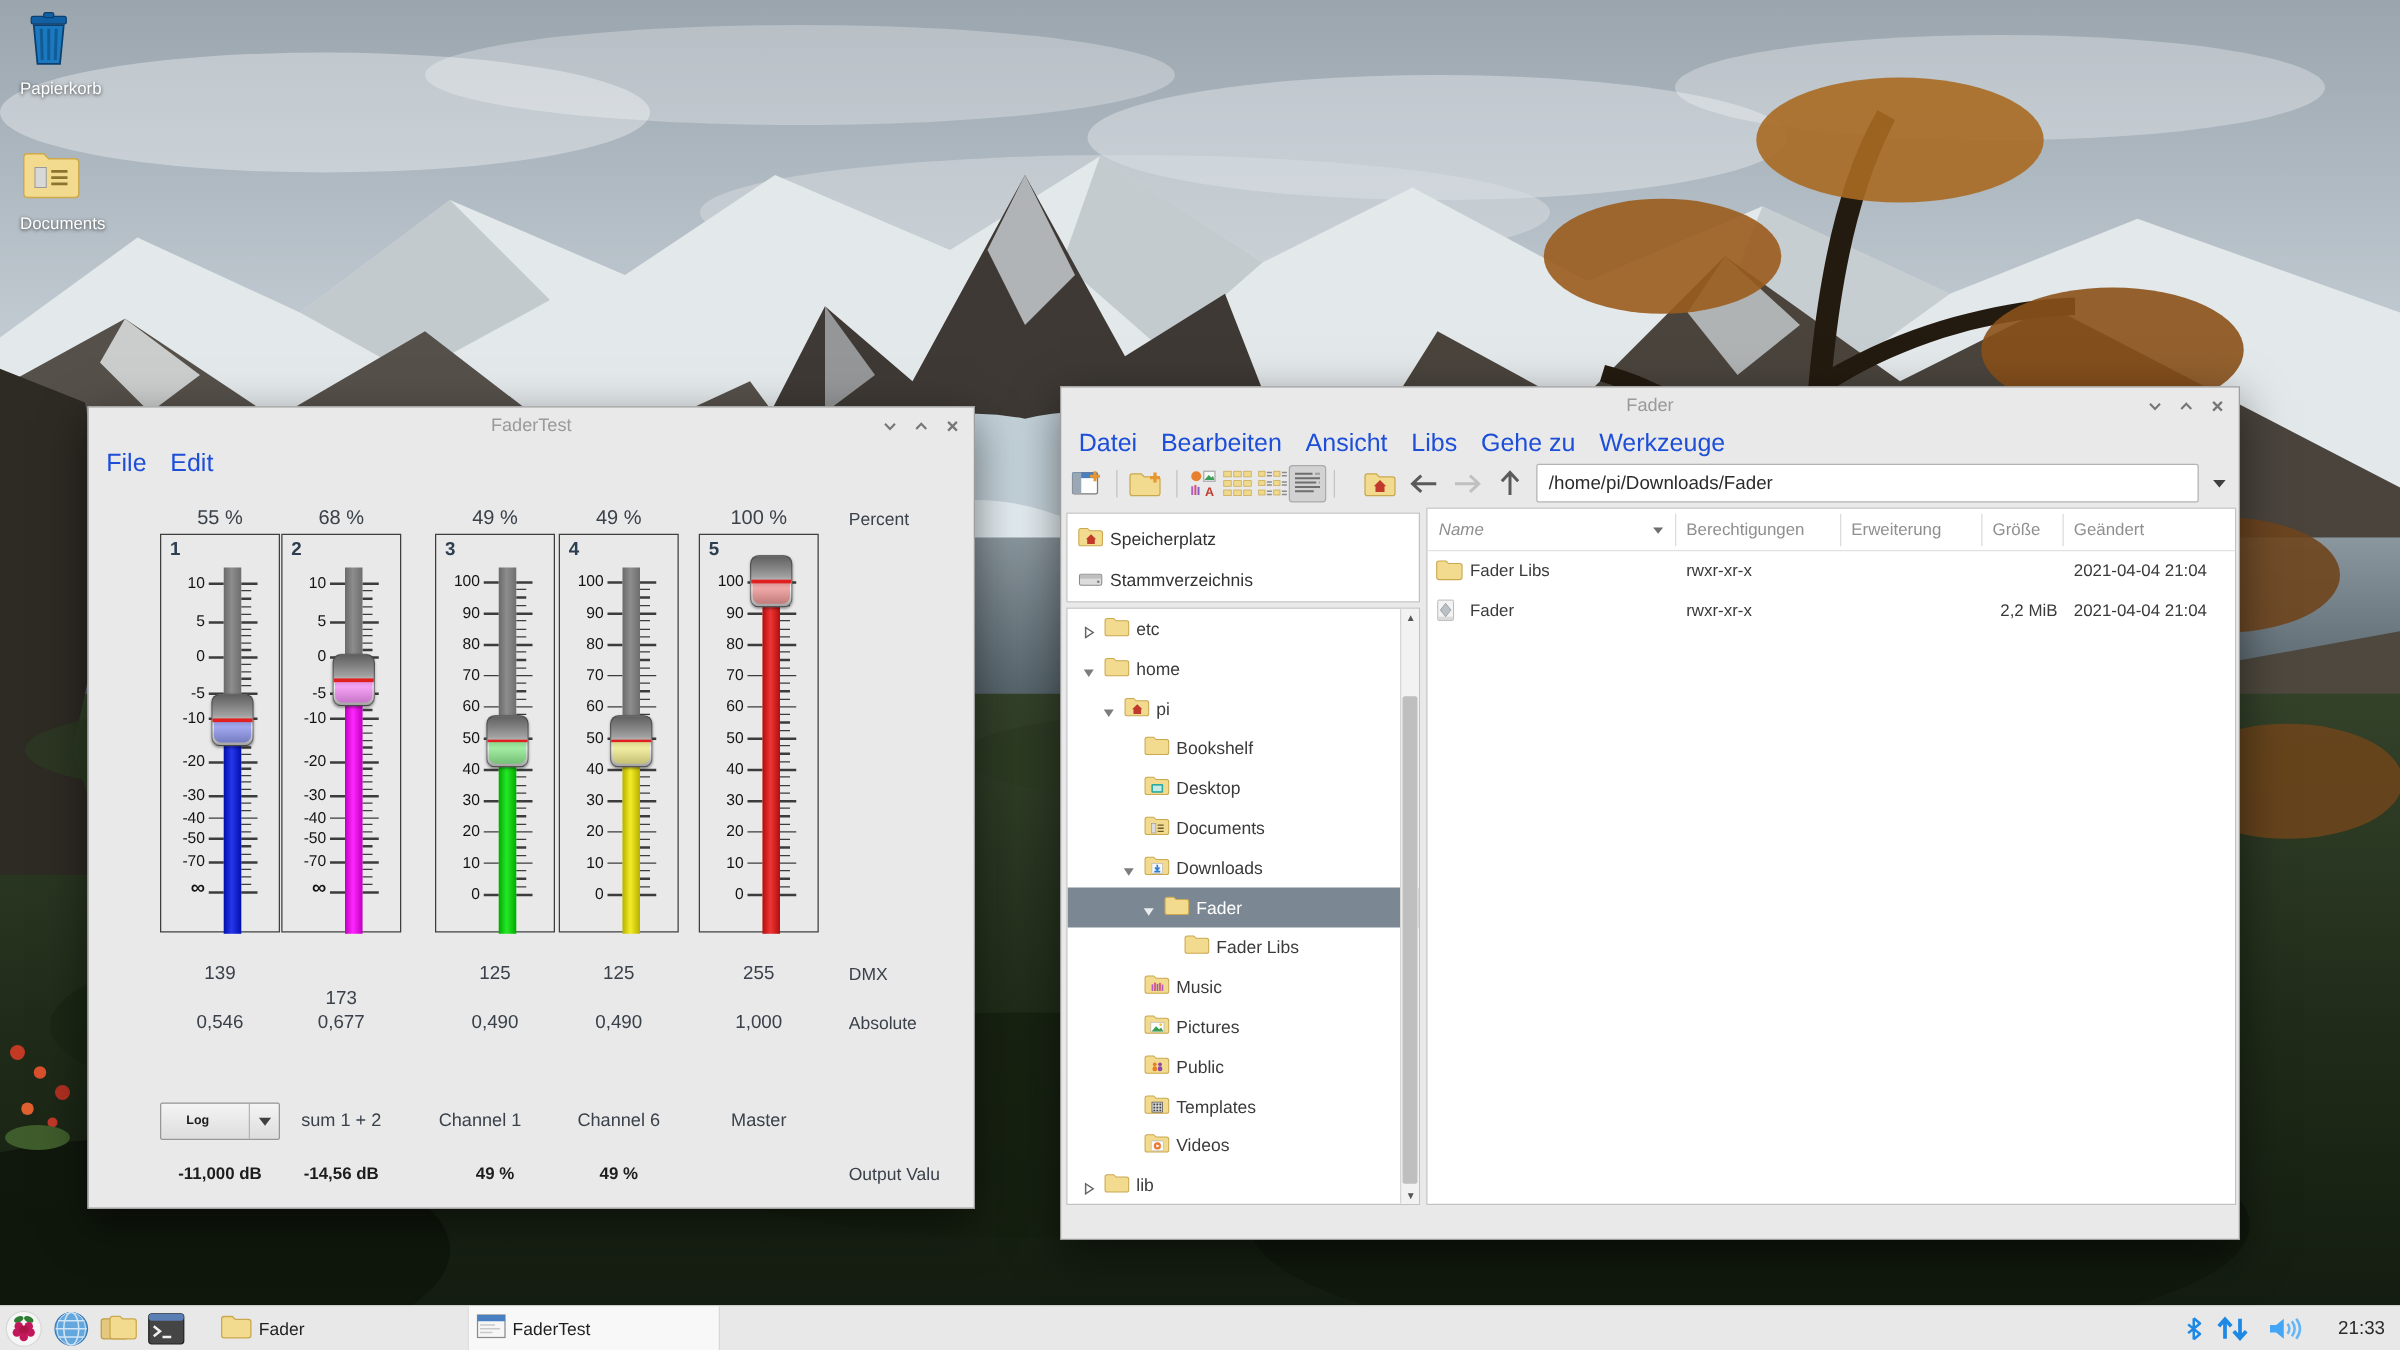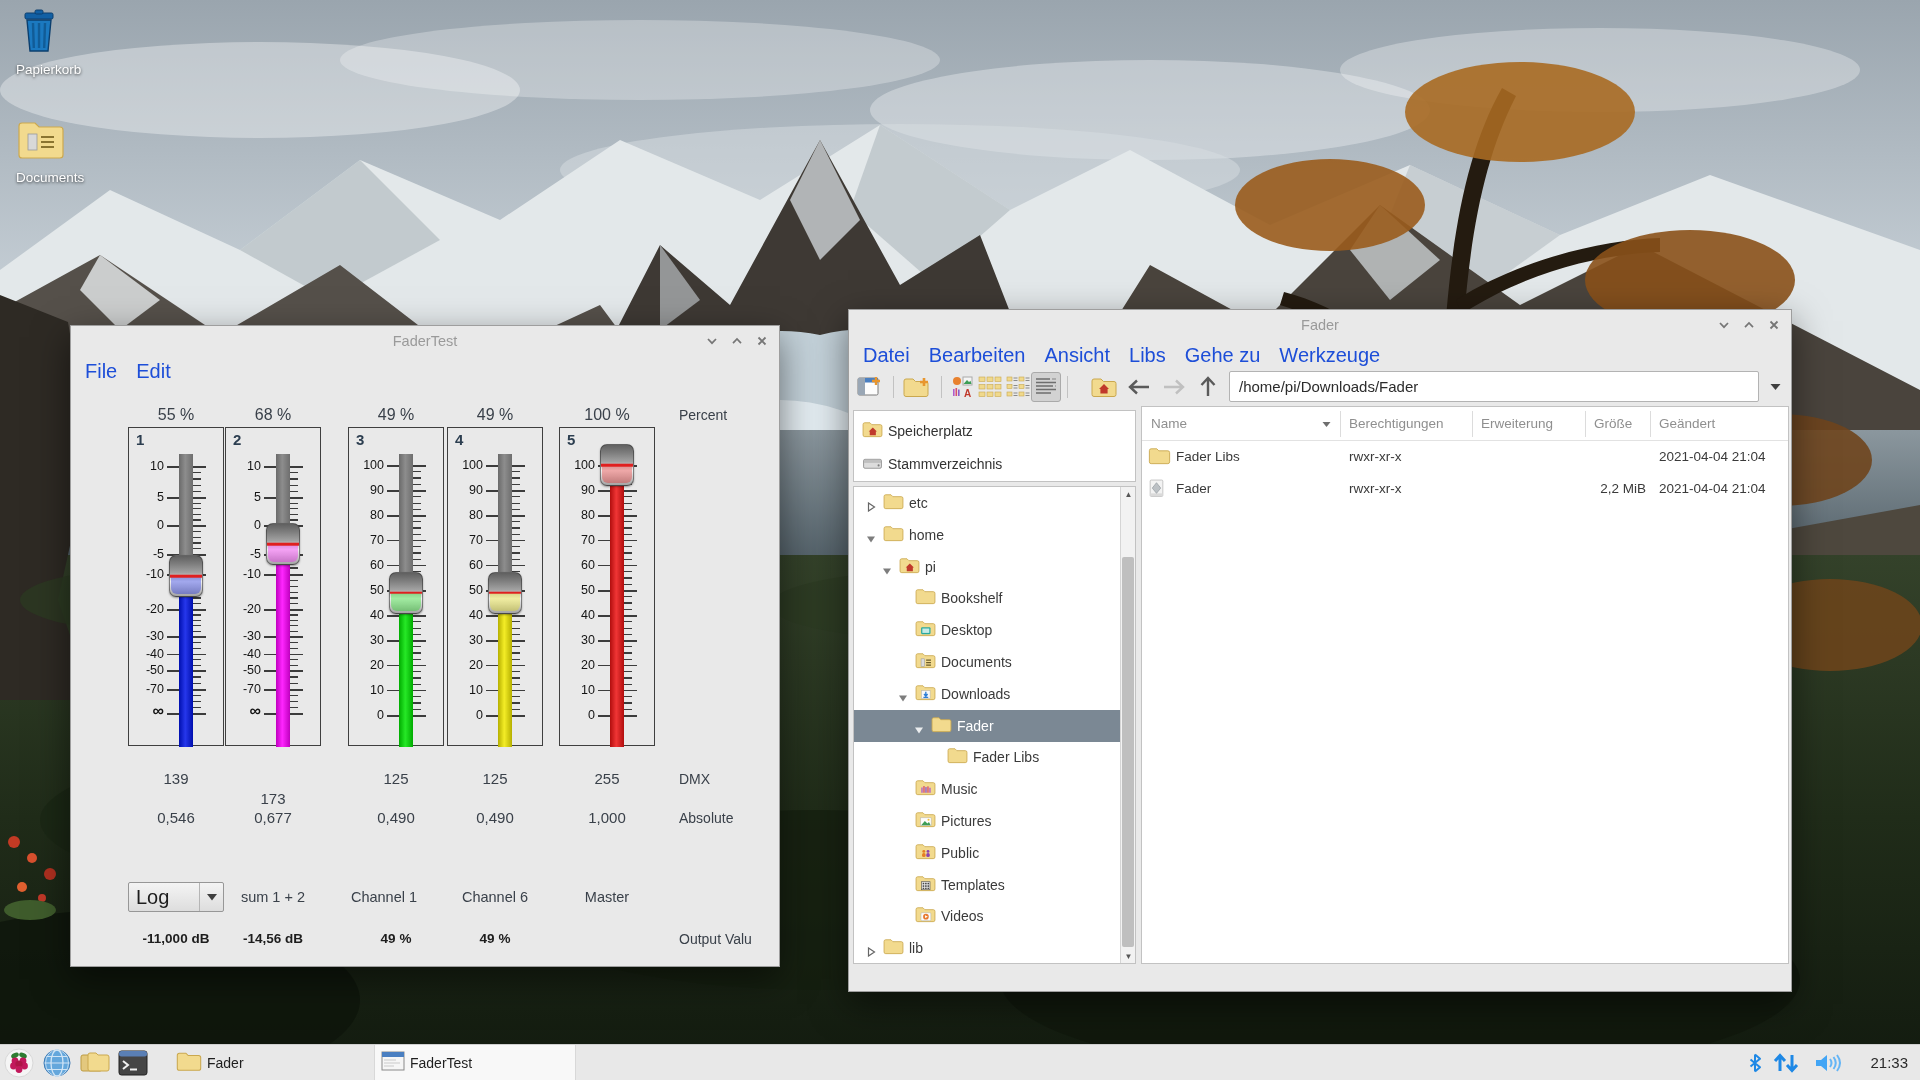--- a/index.html
+++ b/index.html
@@ -35,21 +35,21 @@
             background:linear-gradient(180deg,#606060 0%,#7e7e7e 20%,#a2a2a2 42%,#d8d8d8 55%,#efefef 64%,#d3d3d3 78%,#a3a3a3 100%);
             box-shadow:0 1px 2px rgba(0,0,0,.35); z-index:3; }
   .handle .redline { position:absolute; left:0; right:0; top:50%; height:2.6px; transform:translateY(-50%); background:#e02020; }
   .handle .tint { position:absolute; left:1px; right:1px; top:52%; bottom:2px; border-radius:0 0 6px 6px; opacity:.32; }
   .val-row { position:absolute; height:22px; line-height:22px; text-align:center; font-size:15px; color:#3a414a; }
   .ctrl-label { position:absolute; top:556px; height:30px; line-height:30px; text-align:center; font-size:14.5px; color:#3a414a; }
   .out-row { position:absolute; top:601px; height:24px; line-height:24px; text-align:center; font-size:13.5px; font-weight:bold; color:#1d1d1d; }
   .row-label { position:absolute; left:608px; width:100px; font-size:14px; color:#3a414a; height:22px; line-height:22px; overflow:hidden; white-space:nowrap; }
   #log-dropdown { position:absolute; left:57px; top:556px; width:96px; height:30px; background:linear-gradient(#f4f4f4,#dddddd);
                   border:1px solid #979797; border-radius:2px; }
-  #log-dropdown .dd-text { position:absolute; left:7px; top:0; line-height:28px; font-size:20px; font-weight:normal; color:#1d1d1d; }
+  #log-dropdown .dd-text { position:absolute; left:20px; top:0; line-height:28px; font-size:10px; font-weight:bold; color:#1d1d1d; }
   #log-dropdown .dd-arrow { position:absolute; right:0; top:0; bottom:0; width:24px; border-left:1px solid #b5b5b5; display:flex; align-items:center; justify-content:center; }
 
   
   #filewin { left:848px; top:309px; width:944px; height:683px; }
   .toolbar { position:absolute; left:0; top:58px; width:100%; height:38px; }
   .tbtn { position:absolute; top:4px; width:30px; height:30px; display:flex; align-items:center; justify-content:center; }
   .tb-pressed { background:#d2d2d2; border:1px solid #aaaaaa; border-radius:3px; }
   .tsep { position:absolute; top:8px; width:1px; height:22px; background:#c2c2c2; }
   #pathbar { position:absolute; left:380px; top:3px; width:530px; height:31px; background:#fff; border:1px solid #b3b3b3; border-radius:2px;
              font-size:15px; color:#2c2c2c; line-height:29px; padding-left:9px; white-space:nowrap; overflow:hidden; }
@@ -924,21 +924,21 @@
           </div>
         </div>
       <div id="tree-scroll">
         <div class="scr-arrow" style="top:0">▲</div>
         <div id="tree-thumb" style="top:70px;height:390px"></div>
         <div class="scr-arrow" style="bottom:0">▼</div>
       </div>
     </div>
     <div id="file-pane" class="pane">
       <div class="fl-header" id="fl-header">
-          <span class="fl-h-label" style="left: 9px;">Name</span>
+          <span class="fl-h-label" style="left: 9px; font-style: italic;">Name</span>
           <span class="fl-h-label" style="left: 207px;">Berechtigungen</span>
           <span class="fl-h-sep" style="left: 198px;"></span>
           <span class="fl-h-label" style="left: 339px;">Erweiterung</span>
           <span class="fl-h-sep" style="left: 330px;"></span>
           <span class="fl-h-label" style="left: 452px;">Größe</span>
           <span class="fl-h-sep" style="left: 443px;"></span>
           <span class="fl-h-label" style="left: 517px;">Geändert</span>
           <span class="fl-h-sep" style="left: 508px;"></span>
           <span class="fl-h-label" style="left: 180px;"><svg width="9" height="7">
               <path d="M0.5,1 L8.5,1 L4.5,6 Z" fill="#6e6e6e"></path>

